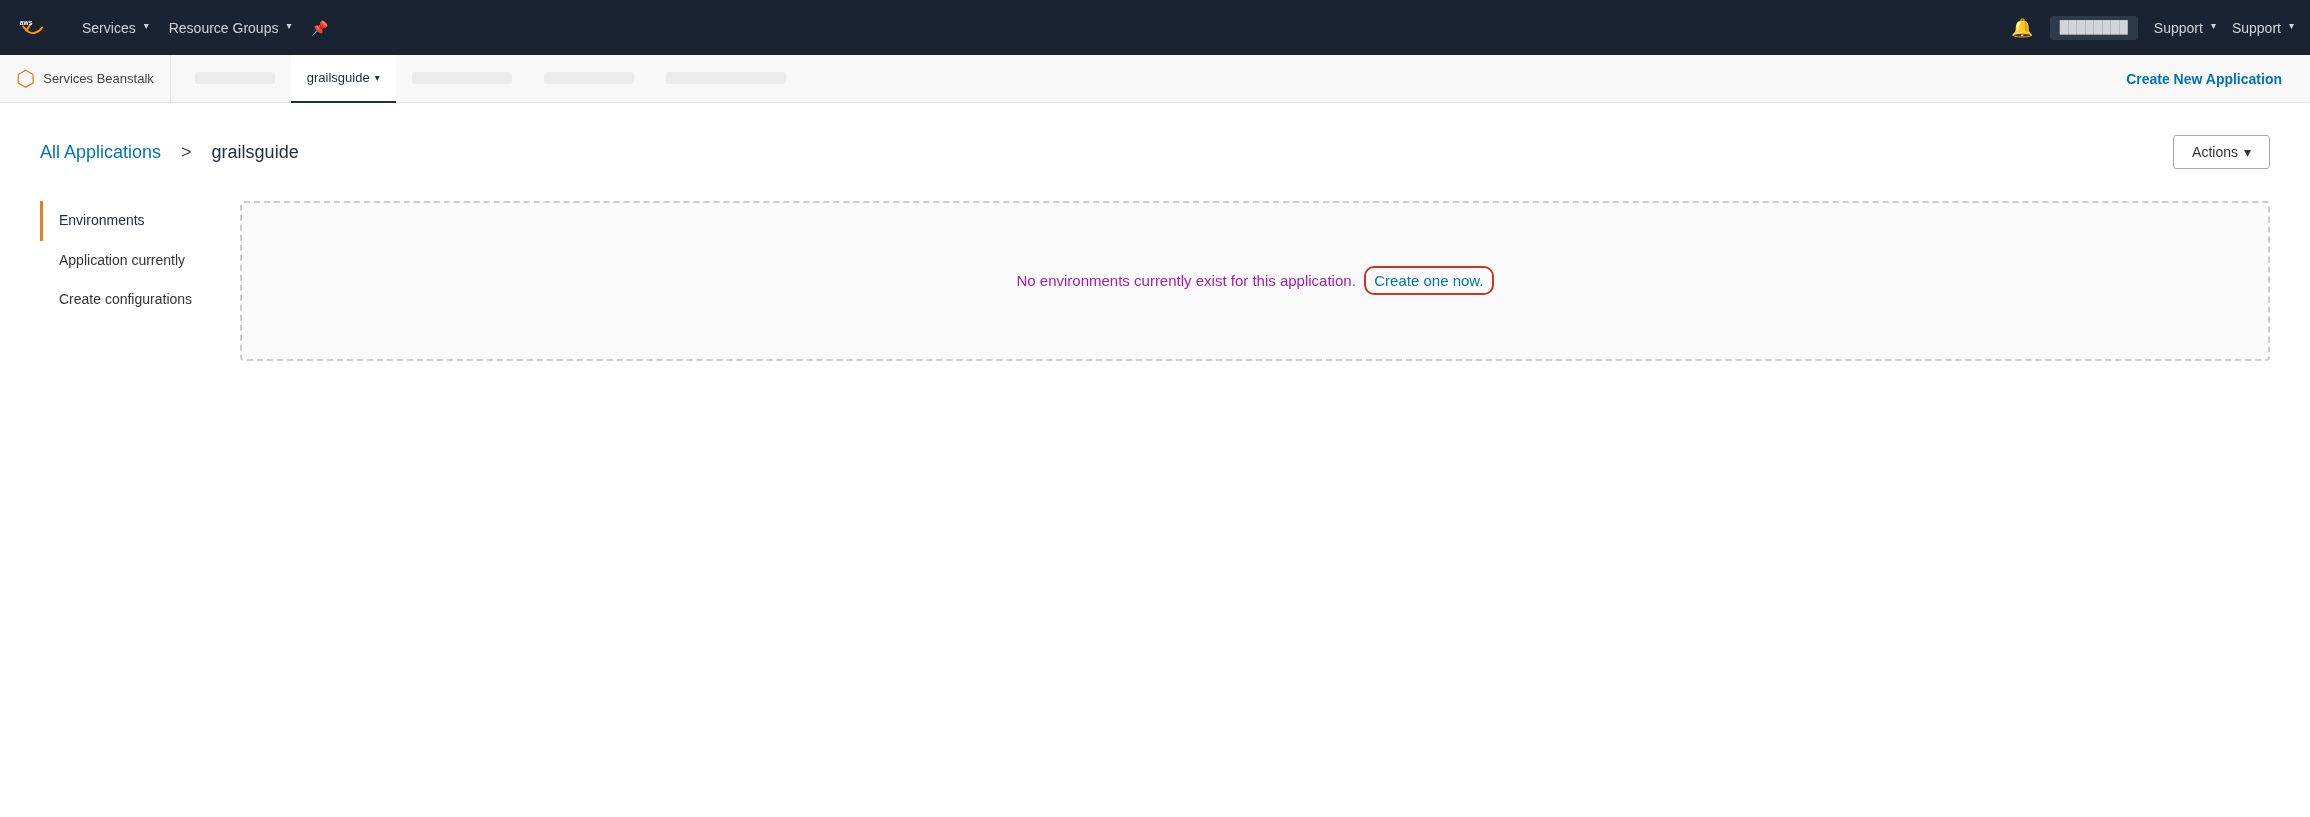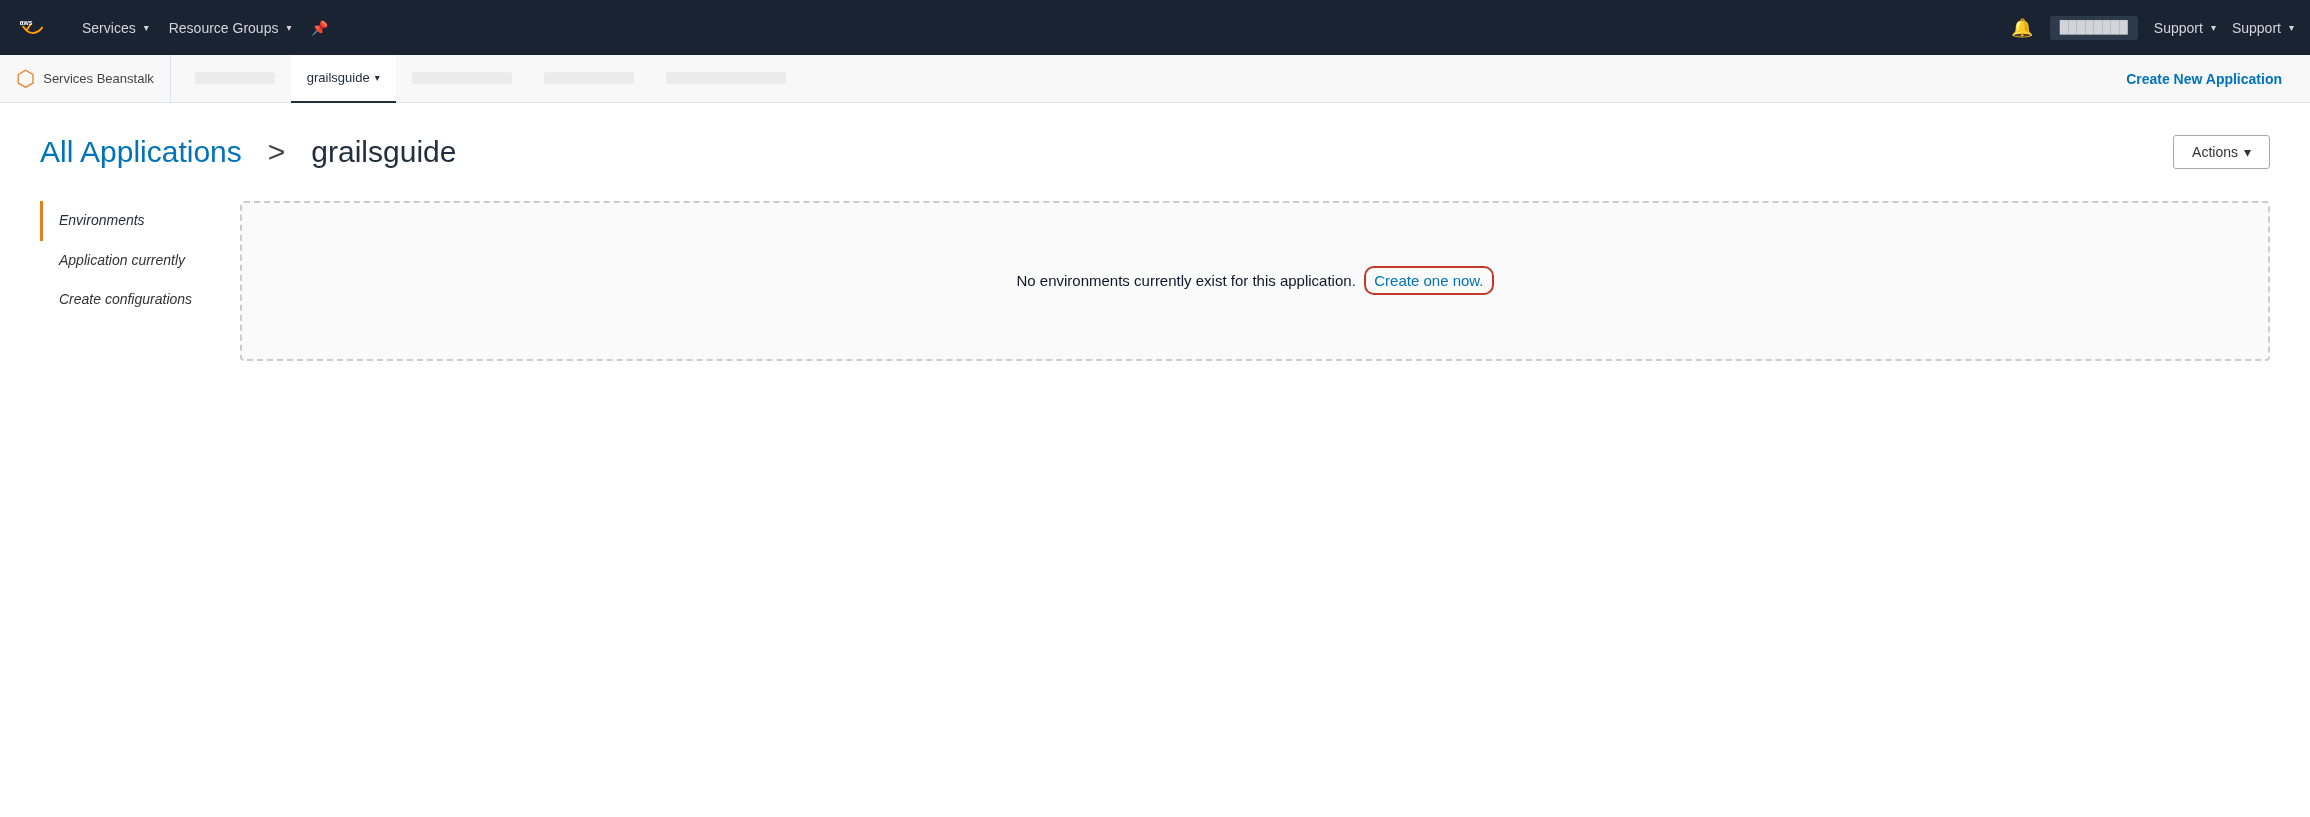--- a/index.html
+++ b/index.html
@@ -19,21 +19,21 @@
       align-items: center;
       gap: 6px;
       margin-right: 8px;
     }
     .aws-logo-svg { width: 38px; height: 24px; }
     .nav-item {
       color: #d1d5da;
       font-size: 14px;
       cursor: pointer;
       display: flex;
-      align-items: center;
+      align-items: flex-start;
       gap: 5px;
       white-space: nowrap;
     }
     .nav-spacer { flex: 1; }
     .nav-right {
       display: flex;
       align-items: center;
       gap: 16px;
     }
     .bell-icon { color: #d1d5da; font-size: 18px; cursor: pointer; }
@@ -121,22 +121,22 @@
     
     .page-header {
       display: flex;
       align-items: center;
       justify-content: space-between;
       margin-bottom: 32px;
     }
     .breadcrumb {
       display: flex;
       align-items: center;
-      gap: 26px;
-      font-size: 30px;
+      gap: 20px;
+      font-size: 18px;
     }
     .breadcrumb-link {
       color: #0073bb;
       cursor: pointer;
       font-weight: 400;
     }
     .breadcrumb-sep {
       color: #444;
       font-weight: 300;
     }
@@ -171,21 +171,20 @@
       padding-right: 20px;
     }
     .sidebar-item {
       display: block;
       padding: 10px 0 10px 16px;
       font-size: 14px;
       color: #333;
       cursor: pointer;
       border-left: 3px solid transparent;
       line-height: 1.4;
-      font-style: italic;
     }
     .sidebar-item.active {
       border-left: 3px solid #e67e22;
       color: #232f3e;
       font-weight: 500;
     }
 
     
     .env-panel {
       flex: 1;
@@ -193,21 +192,21 @@
       border-radius: 4px;
       min-height: 160px;
       display: flex;
       align-items: center;
       justify-content: center;
       background: #fafafa;
       position: relative;
     }
     .env-message {
       font-size: 15px;
-      color: #0f172a;
+      color: #a21caf;
     }
     .create-link {
       color: #0073bb;
       cursor: pointer;
       font-size: 15px;
       border: 2px solid #c0392b;
       padding: 4px 8px;
       margin-left: 4px;
       border-radius: 10px;
     }

